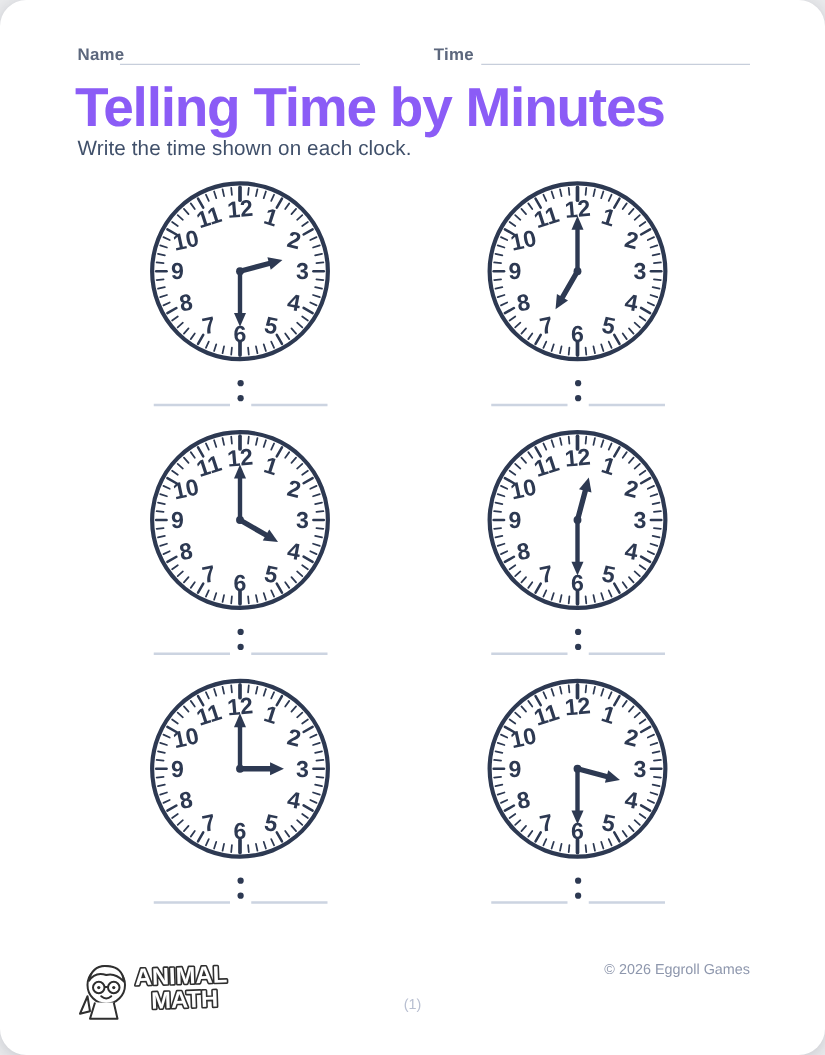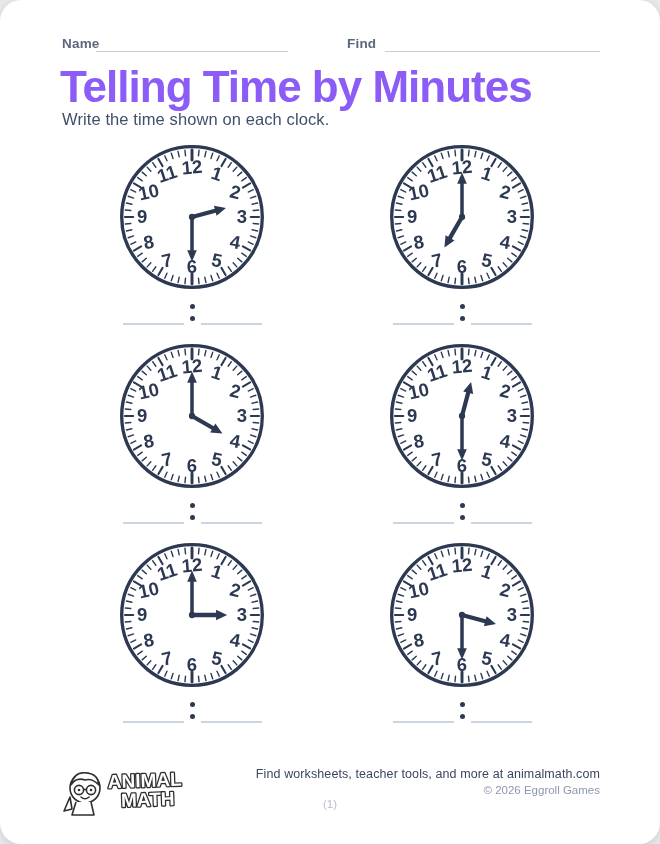--- a/index.html
+++ b/index.html
@@ -61,21 +61,21 @@
     font-size:11.5px;color:#b8bfd1;
   }
 </style>
 </head>
 <body>
 
 <div class="page">
 
   <span class="field-label name-label">Name</span>
   <span class="blank-line name-line"></span>
-  <span class="field-label date-label">Find</span>
+  <span class="field-label date-label">Time</span>
   <span class="blank-line date-line"></span>
 
   <div class="page-title">Telling Time by Minutes</div>
   <div class="instructions">Write the time shown on each clock.</div>
 
   <div class="clock-grid">
     <div class="clock-block">
       <svg class="clock-svg" viewBox="0 0 160 160">
           <circle cx="80" cy="80" r="76" fill="#ffffff" stroke="#2d3952" stroke-width="3.6"></circle>
           <line x1="80.0" y1="7.5" x2="80.0" y2="18.5" stroke="#2d3952" stroke-width="3.2" stroke-linecap="round"></line>
@@ -636,19 +636,18 @@
 
       <path d="M14,39 L10,52 L32,52 L29,39" fill="#ffffff" stroke-linejoin="round"></path>
     </g>
     <g font-family="'Liberation Sans',sans-serif" font-weight="bold" text-anchor="middle" fill="#ffffff" stroke="#2f2f2f" stroke-width="2.6" paint-order="stroke" stroke-linejoin="round">
       <text x="83" y="24" font-size="19" transform="rotate(-2 83 24)">ANIMAL</text>
       <text x="86" y="43" font-size="19" transform="rotate(-2 86 43)">MATH</text>
     </g>
   </svg>
 
   <div class="footer-text">
-    <div class="footer-info">Find worksheets, teacher tools, and more at animalmath.com</div>
     <div class="footer-copy">© 2026 Eggroll Games</div>
   </div>
 
   <div class="page-number">(1)</div>
 
 </div>
 
 </body></html>

